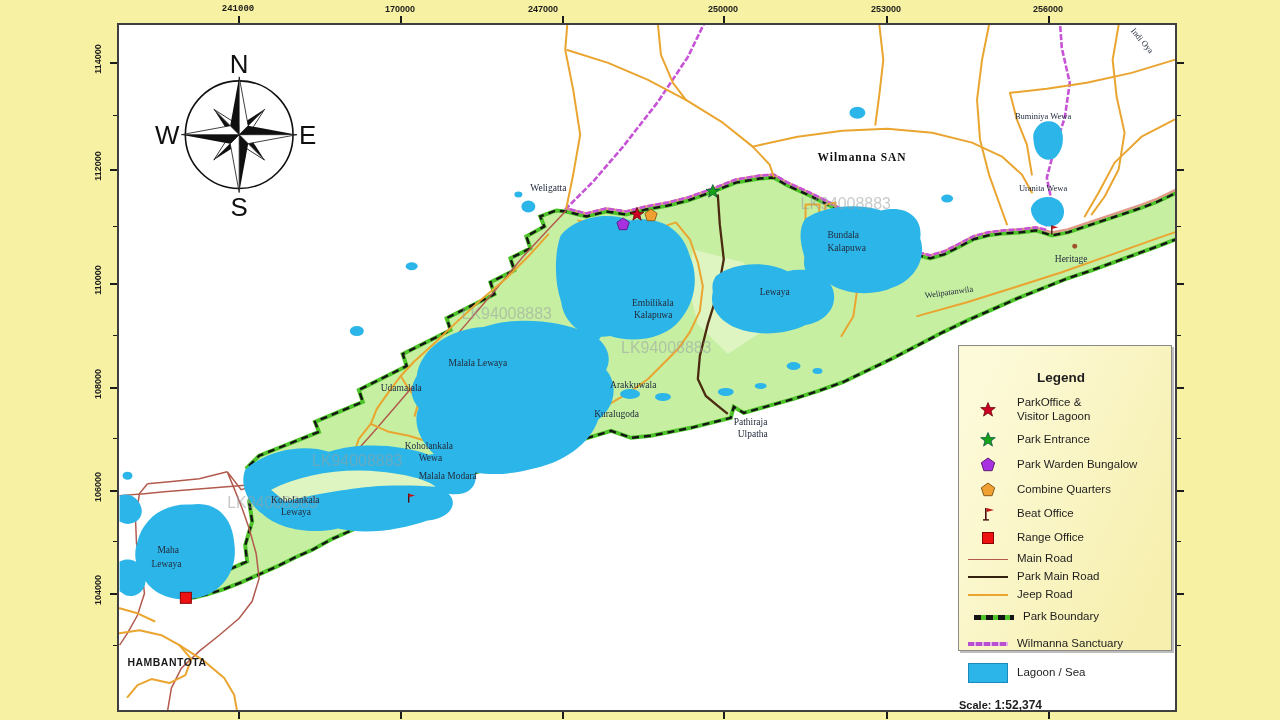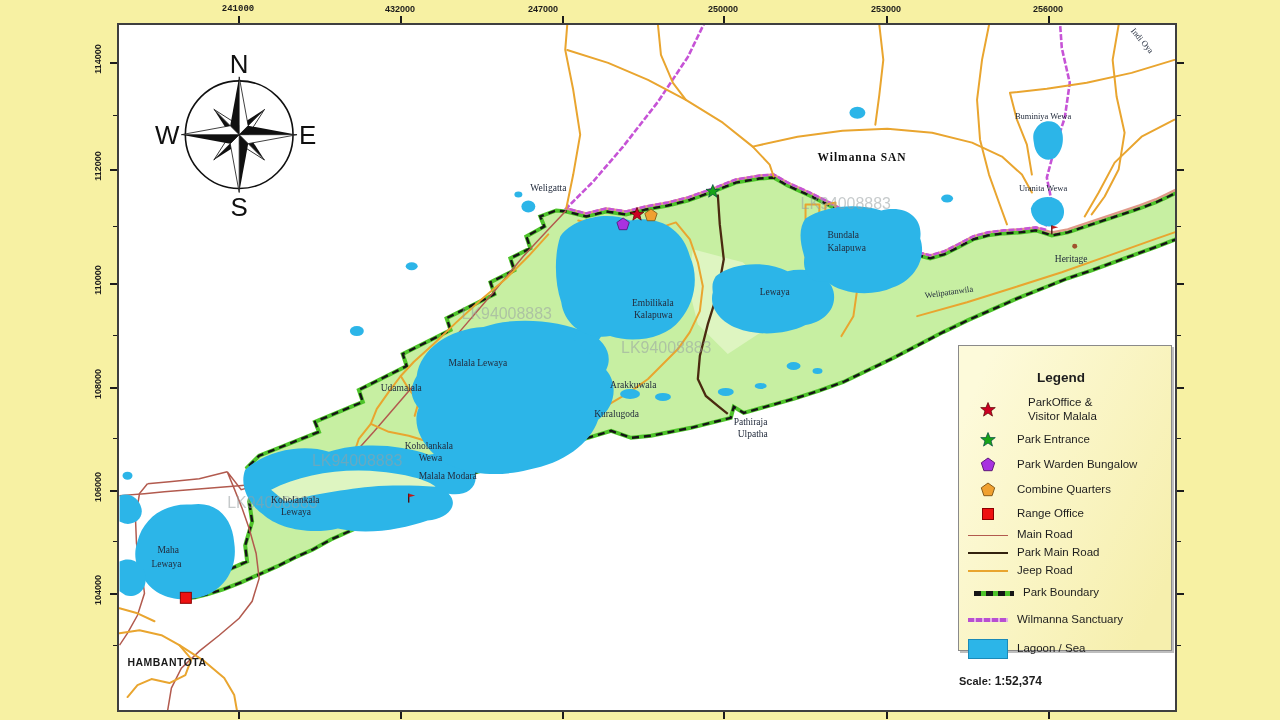--- a/index.html
+++ b/index.html
@@ -58,21 +58,21 @@
      repeating-linear-gradient(90deg,#b84fd0 0 6px,#e3aeea 6px 8px);}
   .sw-lag{display:inline-block;width:38px;height:18px;background:var(--lagoon-blue);
           border:1px solid #1a8ab8;}
 </style>
 </head>
 <body>
 
 <div class="page">
 
   <div class="coord" style="left:216px;top:4px;font-family:Liberation Mono, monospace;">241000</div>
-  <div class="coord" style="left:378px;top:4px;">432000</div>
+  <div class="coord" style="left:378px;top:4px;">170000</div>
   <div class="coord" style="left:521px;top:4px;">247000</div>
   <div class="coord" style="left:701px;top:4px;">250000</div>
   <div class="coord" style="left:864px;top:4px;">253000</div>
   <div class="coord" style="left:1026px;top:4px;">256000</div>
 
   <div class="coord left" style="left:78px;top:54px;">114000</div>
   <div class="coord left" style="left:78px;top:161px;">112000</div>
   <div class="coord left" style="left:78px;top:275px;">110000</div>
   <div class="coord left" style="left:78px;top:379px;">108000</div>
   <div class="coord left" style="left:78px;top:482px;">106000</div>
@@ -250,27 +250,27 @@
         <text class="compass-letter" x="0" y="82" text-anchor="middle">S</text>
         <text class="compass-letter" x="-60" y="9" text-anchor="end">W</text>
         <text class="compass-letter" x="60" y="9" text-anchor="start">E</text>
       </g>
     </svg>
   </div>
 
   <div class="legend">
     <div class="ltitle">Legend</div>
 
-    <div class="lrow" style="height:34px;gap:11px;">
+    <div class="lrow" style="height:34px;">
       <span class="licon">
         <svg width="18" height="18" viewBox="-9 -9 18 18">
             <path fill="#cc0022" stroke="#500" stroke-width="0.7" d="M0,-7.5L2.1,-2.4L7.3,-2.4L3.1,0.9L4.5,6.1L0,3.1L-4.5,6.1L-3.1,0.9L-7.3,-2.4L-2.1,-2.4Z"></path>
           </svg>
       </span>
-      <span class="llabel"><span>ParkOffice &amp;</span><br><span>Visitor Malala</span></span>
+      <span class="llabel"><span>ParkOffice &amp;</span><br><span>Visitor Lagoon</span></span>
     </div>
 
     <div class="lrow" style="height:25px;">
       <span class="licon">
         <svg width="18" height="18" viewBox="-9 -9 18 18">
             <path fill="#17a317" stroke="#044" stroke-width="0.7" d="M0,-7.5L2.1,-2.4L7.3,-2.4L3.1,0.9L4.5,6.1L0,3.1L-4.5,6.1L-3.1,0.9L-7.3,-2.4L-2.1,-2.4Z"></path>
           </svg>
       </span>
       <span class="llabel">Park Entrance</span>
     </div>
@@ -286,20 +286,30 @@
 
     <div class="lrow" style="height:25px;">
       <span class="licon">
         <svg width="18" height="18" viewBox="-9 -9 18 18">
             <path fill="#f0a030" stroke="#7a5010" stroke-width="0.9" d="M0,-7L6.7,-2.2L4.1,5.7L-4.1,5.7L-6.7,-2.2Z"></path>
           </svg>
       </span>
       <span class="llabel">Combine Quarters</span>
     </div>
 
+    <div class="lrow" style="height:24px;">
+      <span class="licon">
+        <svg width="18" height="18" viewBox="0 0 18 18">
+            <rect x="6" y="3" width="1.6" height="12" fill="#4a1010"></rect>
+            <path d="M7.6,3 L15,5 L7.6,7 Z" fill="#c01818"></path>
+            <rect x="4" y="14.2" width="6" height="1.4" fill="#4a1010"></rect>
+          </svg>
+      </span>
+      <span class="llabel">Beat Office</span>
+    </div>
 
     <div class="lrow" style="height:24px;">
       <span class="licon">
         <svg width="18" height="18" viewBox="0 0 18 18">
             <rect x="3.5" y="3.5" width="11" height="11" fill="#ee1111" stroke="#8a0000"></rect>
           </svg>
       </span>
       <span class="llabel">Range Office</span>
     </div>
 

